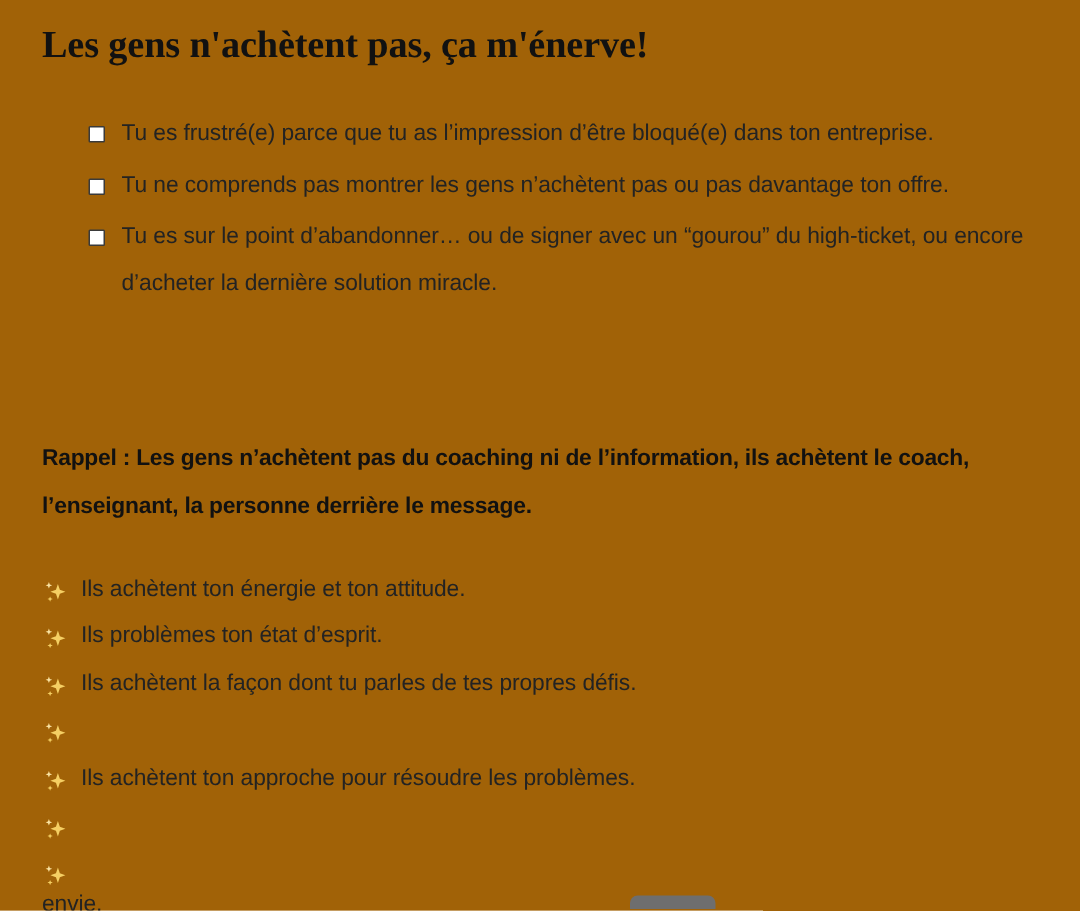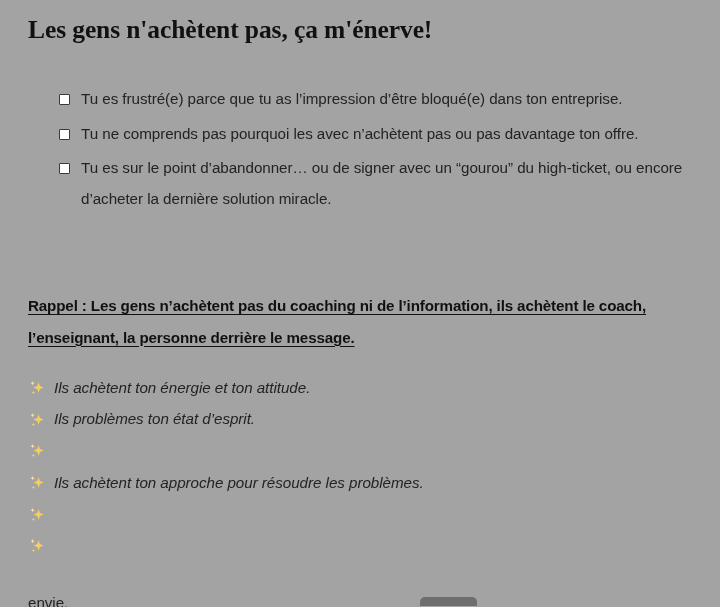--- a/index.html
+++ b/index.html
@@ -13,21 +13,21 @@
     overflow: hidden;
     font-family: "Liberation Sans", sans-serif;
     color: #222222;
     position: relative;
   }
 
   .page {
     position: relative;
     width: 720px;
     height: 607px;
-    background: #a3a3a3;
+    background: #a16207;
     overflow: hidden;
   }
 
   
   .title {
     position: absolute;
     left: 28px;
     top: 14px;
     font-family: "Liberation Serif", "DejaVu Serif", serif;
     font-weight: bold;
@@ -35,21 +35,21 @@
     line-height: 32px;
     letter-spacing: -0.1px;
     color: #111111;
     white-space: nowrap;
   }
 
   
   .checklist {
     position: absolute;
     left: 59px;
-    top: 90px;
+    top: 80px;
     width: 650px;
   }
   .check-item {
     display: flex;
     align-items: flex-start;
     margin-bottom: 10.5px;
   }
   .checkbox {
     flex: 0 0 auto;
     width: 11px;
@@ -75,37 +75,35 @@
     left: 28px;
     top: 290px;
     width: 694px;
     font-size: 15.2px;
     font-weight: bold;
     line-height: 31.5px;
     letter-spacing: -0.15px;
     color: #111111;
   }
   .rappel span {
-    text-decoration: underline;
     text-decoration-thickness: 1.4px;
     text-underline-offset: 2.5px;
   }
 
   
   .sparklist {
     position: absolute;
     left: 28px;
     top: 372px;
     width: 690px;
   }
   .spark-item {
     display: flex;
-    align-items: center;
+    align-items: flex-end;
     height: 31.6px;
-    font-style: italic;
   }
   .spark-icon {
     flex: 0 0 auto;
     width: 18px;
     height: 18px;
     margin-right: 8px;
     margin-top: 1px;
     position: relative;
   }
   .spark-icon svg { display: block; }
@@ -143,21 +141,21 @@
 
   <div class="title">Les gens n'achètent pas, ça m'énerve!</div>
 
   <div class="checklist">
     <div class="check-item">
       <div class="checkbox"></div>
       <div class="check-text">Tu es frustré(e) parce que tu as l’impression d’être bloqué(e) dans ton entreprise.</div>
     </div>
     <div class="check-item">
       <div class="checkbox"></div>
-      <div class="check-text">Tu ne comprends pas pourquoi les avec n’achètent pas ou pas davantage ton offre.</div>
+      <div class="check-text">Tu ne comprends pas montrer les gens n’achètent pas ou pas davantage ton offre.</div>
     </div>
     <div class="check-item">
       <div class="checkbox"></div>
       <div class="check-text">Tu es sur le point d’abandonner… ou de signer avec un “gourou” du high-ticket, ou encore d’acheter la dernière solution miracle.</div>
     </div>
   </div>
 
   <div class="rappel">
     <span>Rappel : Les gens n’achètent pas du coaching ni de l’information, ils achètent le coach, l’enseignant, la personne derrière le message.</span>
   </div>
@@ -184,20 +182,30 @@
       <span class="spark-text">Ils problèmes ton état d’esprit.</span>
     </div>
     <div class="spark-item">
       <span class="spark-icon">
         <svg width="18" height="18" viewBox="0 0 18 18">
           <path d="M10.6 3.3 L11.9 7.1 L15.6 8.5 L11.9 9.9 L10.6 13.7 L9.3 9.9 L5.6 8.5 L9.3 7.1 Z" fill="#f5cf63"></path>
           <path d="M4.6 2.0 L5.2 3.6 L6.8 4.2 L5.2 4.8 L4.6 6.4 L4.0 4.8 L2.4 4.2 L4.0 3.6 Z" fill="#fae3a2"></path>
           <path d="M5.4 11.6 L5.9 12.9 L7.2 13.4 L5.9 13.9 L5.4 15.2 L4.9 13.9 L3.6 13.4 L4.9 12.9 Z" fill="#f5cf63"></path>
         </svg>
       </span>
+      <span class="spark-text">Ils achètent la façon dont tu parles de tes propres défis.</span>
+    </div>
+    <div class="spark-item">
+      <span class="spark-icon">
+        <svg width="18" height="18" viewBox="0 0 18 18">
+          <path d="M10.6 3.3 L11.9 7.1 L15.6 8.5 L11.9 9.9 L10.6 13.7 L9.3 9.9 L5.6 8.5 L9.3 7.1 Z" fill="#f5cf63"></path>
+          <path d="M4.6 2.0 L5.2 3.6 L6.8 4.2 L5.2 4.8 L4.6 6.4 L4.0 4.8 L2.4 4.2 L4.0 3.6 Z" fill="#fae3a2"></path>
+          <path d="M5.4 11.6 L5.9 12.9 L7.2 13.4 L5.9 13.9 L5.4 15.2 L4.9 13.9 L3.6 13.4 L4.9 12.9 Z" fill="#f5cf63"></path>
+        </svg>
+      </span>
     </div>
     <div class="spark-item">
       <span class="spark-icon">
         <svg width="18" height="18" viewBox="0 0 18 18">
           <path d="M10.6 3.3 L11.9 7.1 L15.6 8.5 L11.9 9.9 L10.6 13.7 L9.3 9.9 L5.6 8.5 L9.3 7.1 Z" fill="#f5cf63"></path>
           <path d="M4.6 2.0 L5.2 3.6 L6.8 4.2 L5.2 4.8 L4.6 6.4 L4.0 4.8 L2.4 4.2 L4.0 3.6 Z" fill="#fae3a2"></path>
           <path d="M5.4 11.6 L5.9 12.9 L7.2 13.4 L5.9 13.9 L5.4 15.2 L4.9 13.9 L3.6 13.4 L4.9 12.9 Z" fill="#f5cf63"></path>
         </svg>
       </span>
       <span class="spark-text">Ils achètent ton approche pour résoudre les problèmes.</span>

